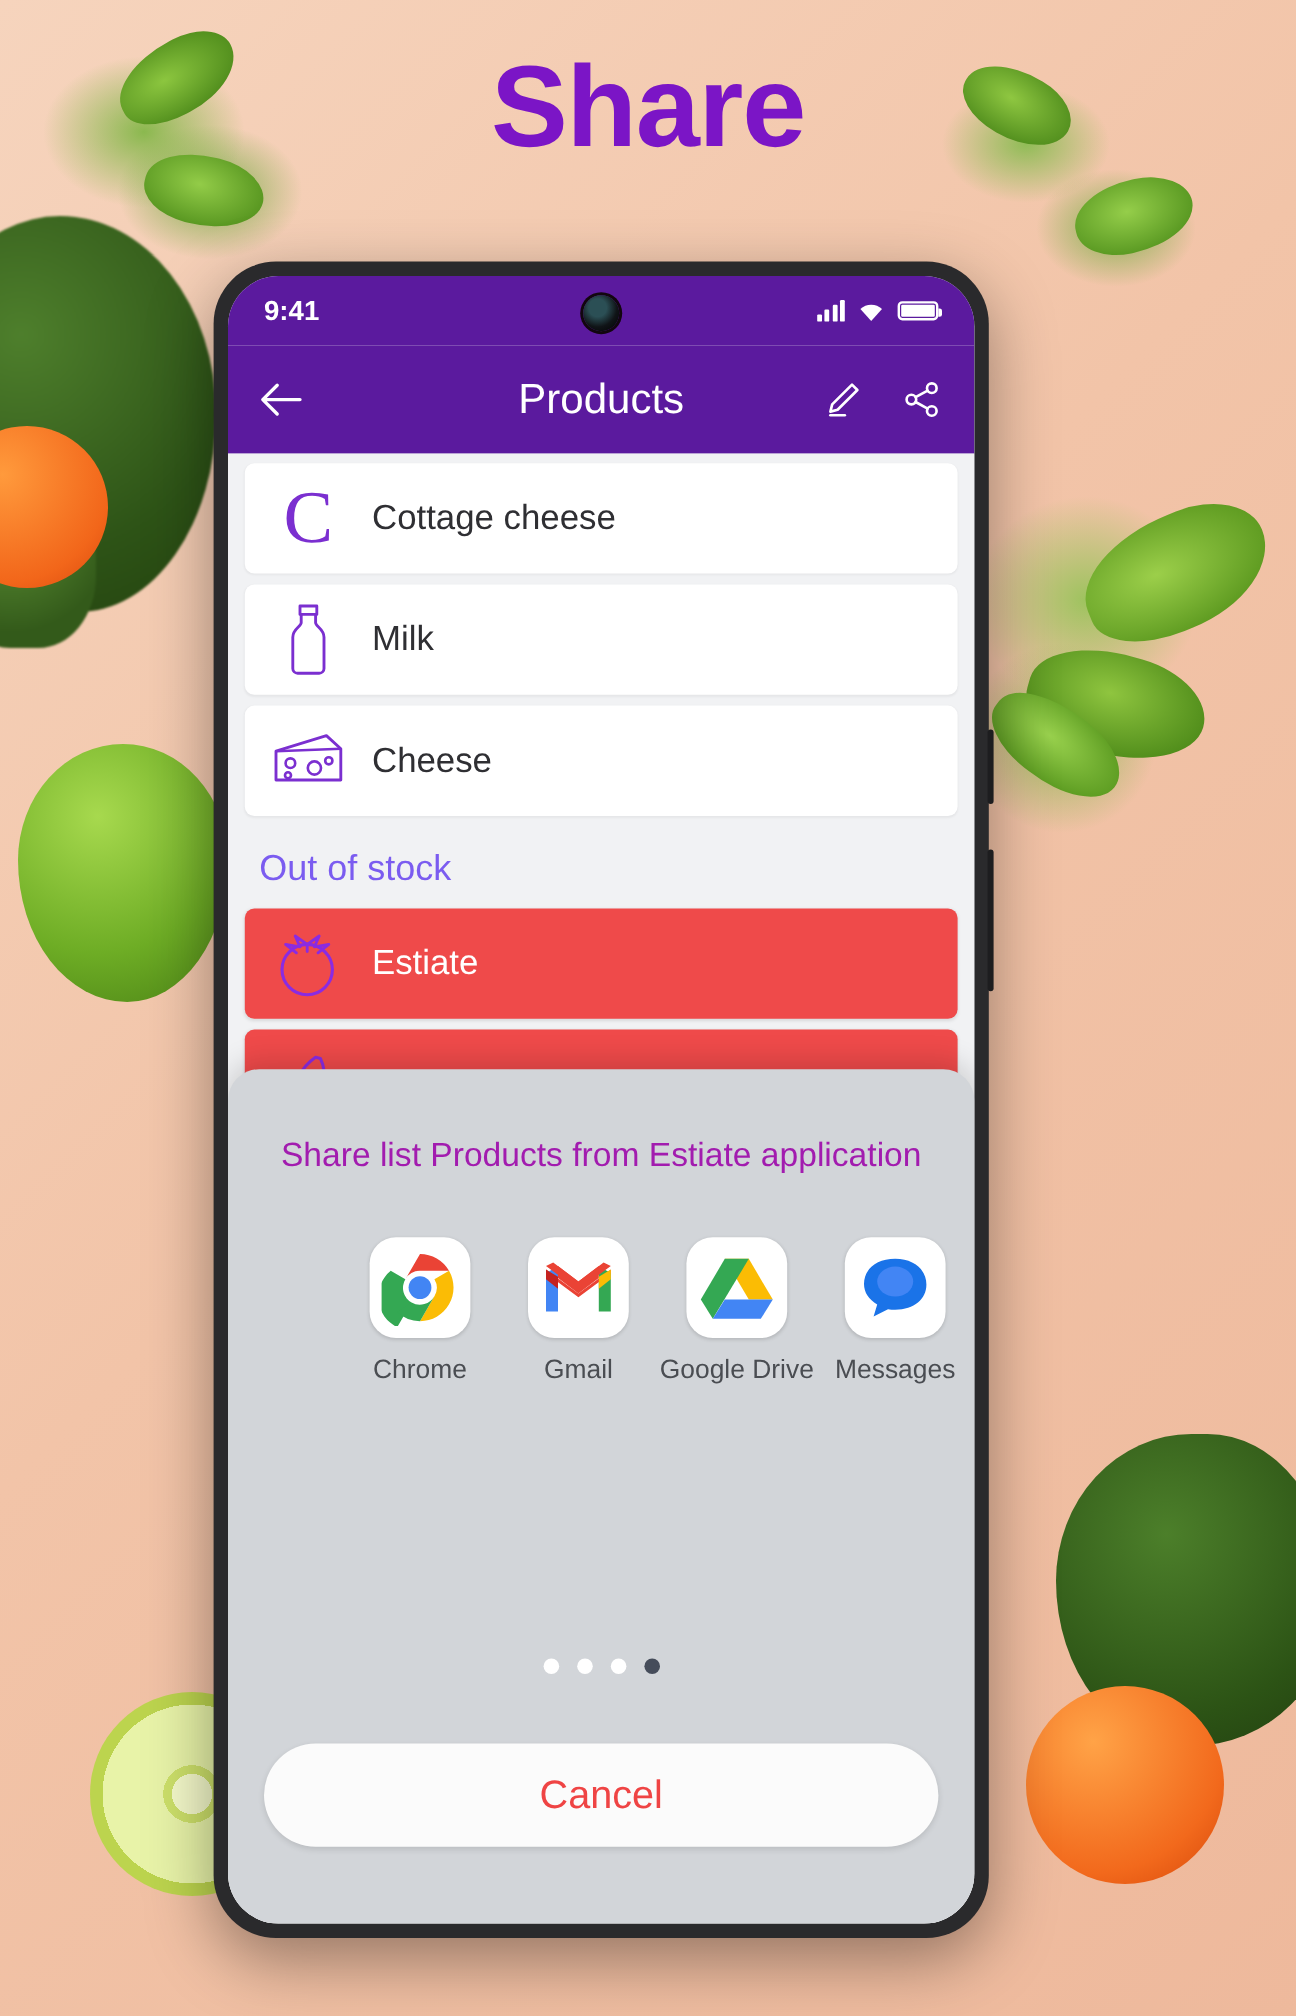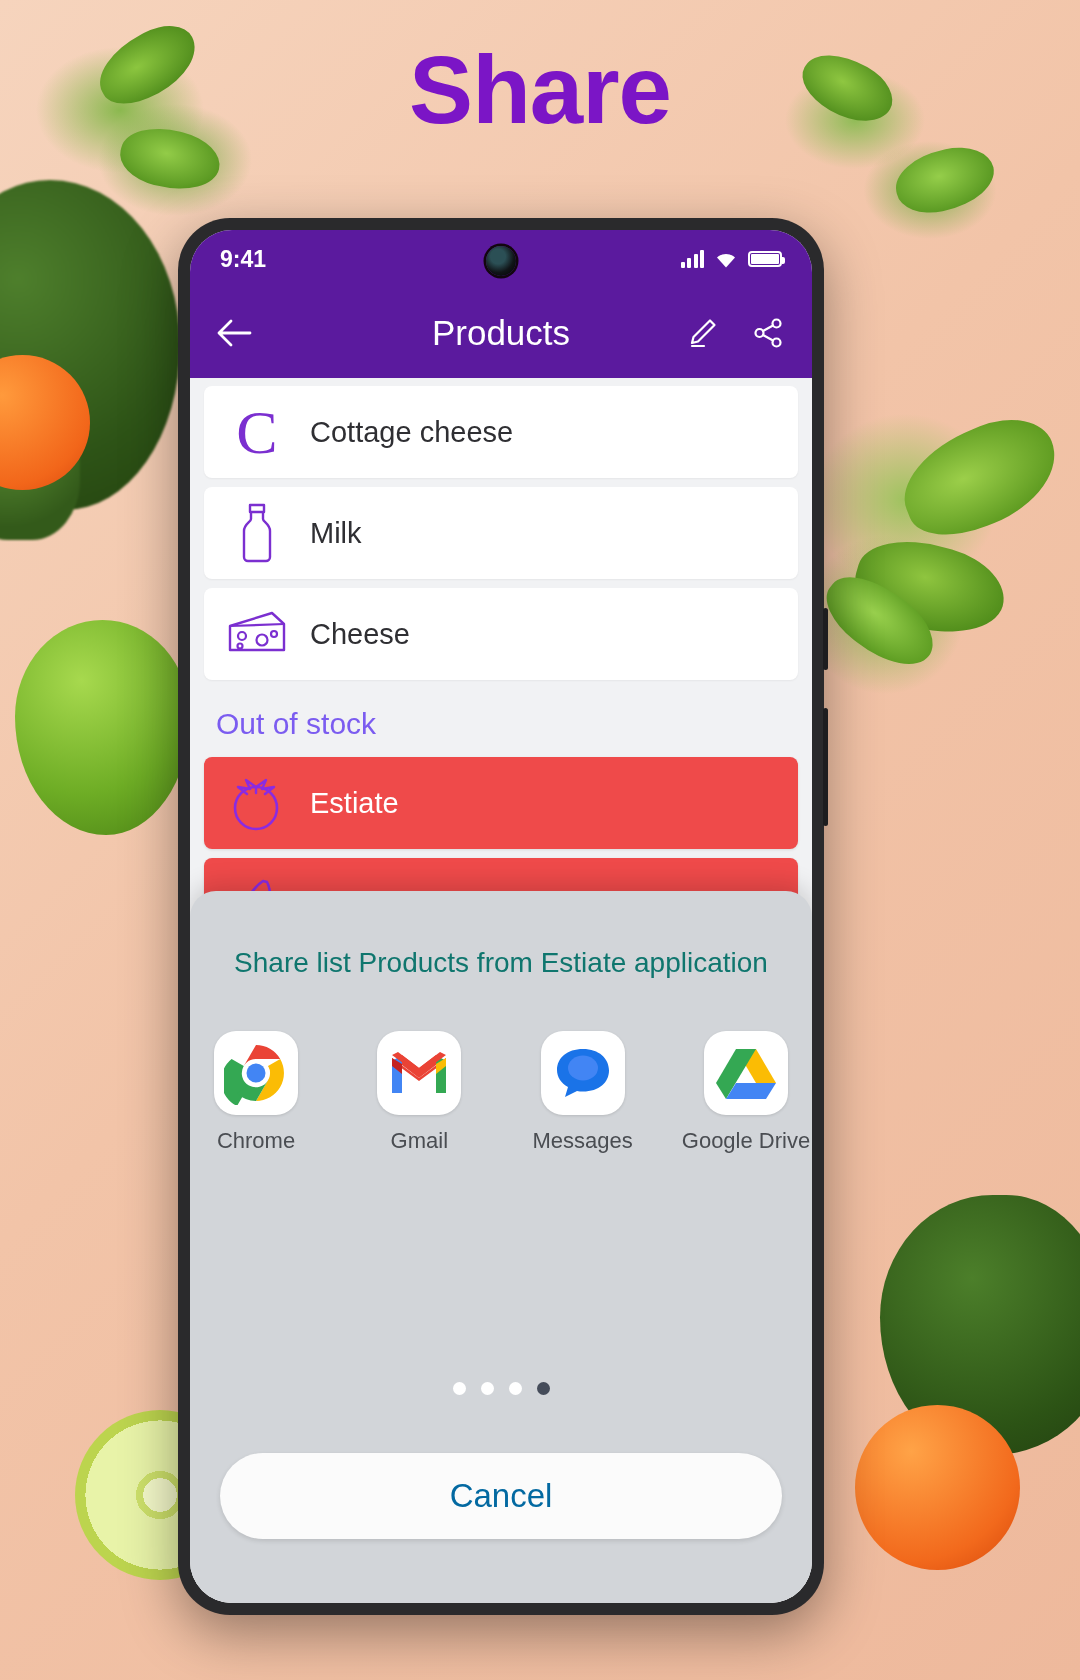--- a/index.html
+++ b/index.html
@@ -251,28 +251,28 @@
     height: 712px;
     background: #d2d5d9;
     border-radius: 26px 26px 0 0;
     z-index: 10;
     display: flex;
     flex-direction: column;
     box-shadow: 0 -6px 24px rgba(0,0,0,.16);
   }
   #sheet-title {
     font-size: 28px;
-    color: #0f766e;
+    color: #a21caf;
     text-align: center;
     padding: 56px 18px 0 18px;
     font-weight: 400;
   }
   #apps {
     display: flex;
-    justify-content: space-between;
+    justify-content: flex-end;
     padding: 52px 0 0 0;
   }
   .app { width: 132px; display: flex; flex-direction: column; align-items: center; gap: 13px; }
   .app-ic {
     width: 84px; height: 84px; border-radius: 22px;
     background: #fff;
     display: flex; align-items: center; justify-content: center;
     box-shadow: 0 1px 3px rgba(0,0,0,.13);
   }
   .app-lb { font-size: 22px; color: #4a4d52; white-space: nowrap; }
@@ -285,21 +285,21 @@
   #dots span { width: 13px; height: 13px; border-radius: 50%; background: #ffffff; display:block; }
   #dots span.active { background: #454c5a; }
 
   #cancel {
     margin: 0 30px 64px 30px;
     height: 86px;
     background: #fbfbfb;
     border-radius: 44px;
     display: flex; align-items: center; justify-content: center;
     font-size: 33px;
-    color: #0369a1;
+    color: #ef4444;
     box-shadow: 0 2px 5px rgba(0,0,0,.12);
     border: none;
     font-family: inherit;
   }
 </style>
 </head>
 <body>
 
 <div id="bg">
   <div class="veg broccoli-tl"></div>
@@ -452,39 +452,39 @@
               <path d="M14 6 l17 13 l17 -13 v10 l-17 13 l-17 -13 z" fill="#ea4335"></path>
               <path d="M4 9 v8 l10 8 V15 z" fill="#c5221f"></path>
               <path d="M58 9 v8 l-10 8 V15 z" fill="#fbbc04"></path>
             </svg>
           </span>
           <span class="app-lb">Gmail</span>
         </div>
 
         <div class="app">
           <span class="app-ic">
+            <svg width="62" height="56" viewBox="0 0 62 56">
+              <path d="M21 4 h20 l20 34 h-20 z" fill="#fbbc04"></path>
+              <path d="M21 4 L1 38 l10 16 L41 4 z" fill="#34a853"></path>
+              <path d="M11 54 h40 l10 -16 H21 z" fill="#4285f4"></path>
+            </svg>
+          </span>
+          <span class="app-lb">Google Drive</span>
+        </div>
+
+        <div class="app">
+          <span class="app-ic">
             <svg width="64" height="60" viewBox="0 0 64 60">
               <path d="M32 6 C16 6 6 15 6 27 c0 7 4 13 11 17 l-3 10 l12 -6 a34 34 0 0 0 6 .5
                        c16 0 26 -9 26 -21 S48 6 32 6 z" fill="#1a73e8"></path>
               <ellipse cx="32" cy="25" rx="15" ry="12.5" fill="#4285f4"></ellipse>
             </svg>
           </span>
           <span class="app-lb">Messages</span>
         </div>
-
-        <div class="app">
-          <span class="app-ic">
-            <svg width="62" height="56" viewBox="0 0 62 56">
-              <path d="M21 4 h20 l20 34 h-20 z" fill="#fbbc04"></path>
-              <path d="M21 4 L1 38 l10 16 L41 4 z" fill="#34a853"></path>
-              <path d="M11 54 h40 l10 -16 H21 z" fill="#4285f4"></path>
-            </svg>
-          </span>
-          <span class="app-lb">Google Drive</span>
-        </div>
       </div>
 
       <div id="dots">
         <span></span>
         <span></span>
         <span></span>
         <span class="active"></span>
       </div>
 
       <button id="cancel">Cancel</button>

